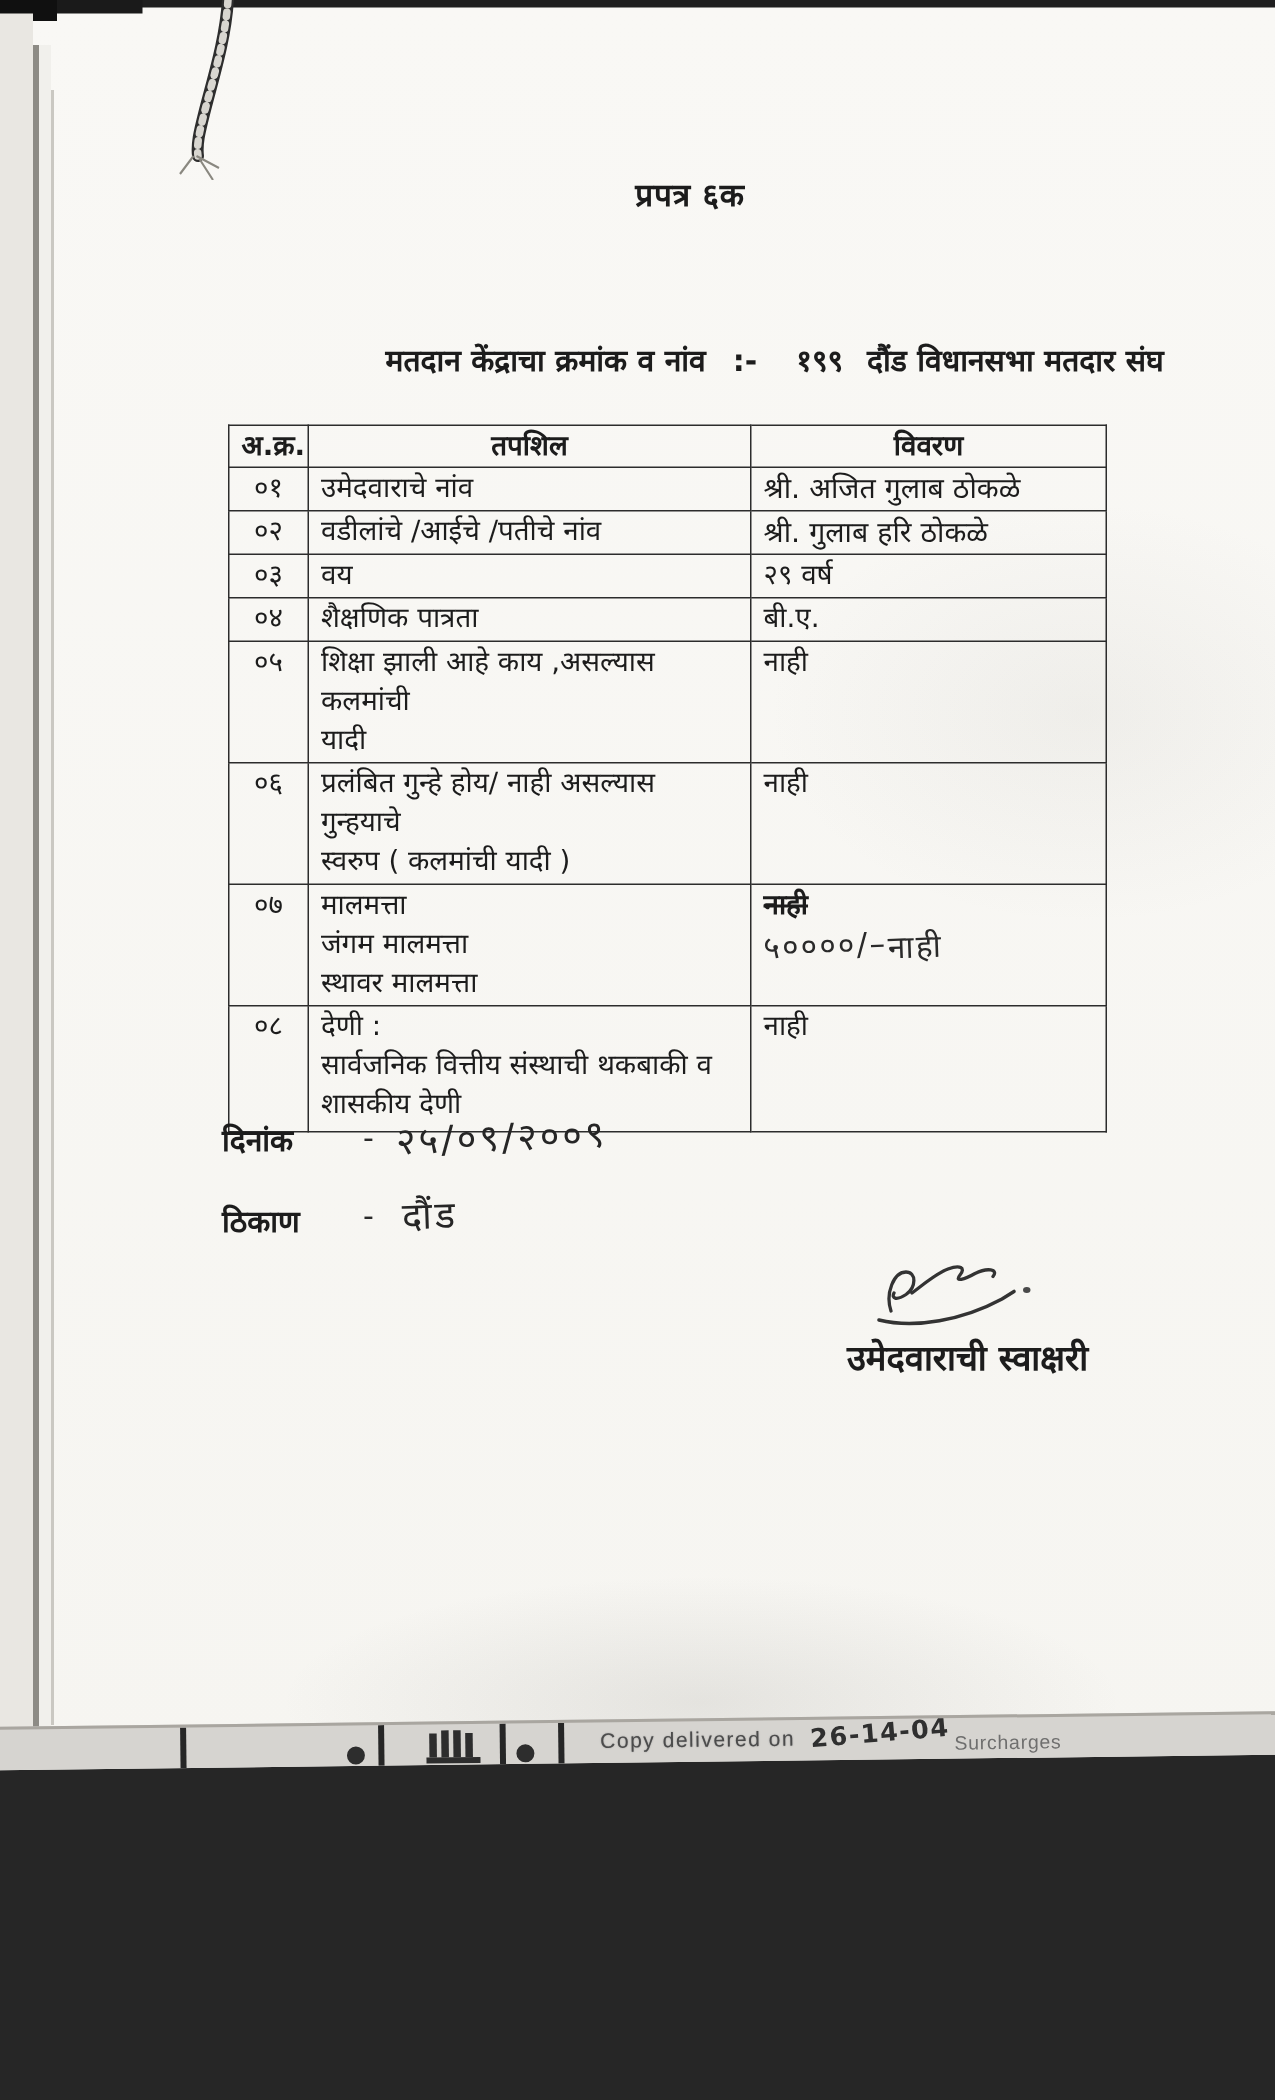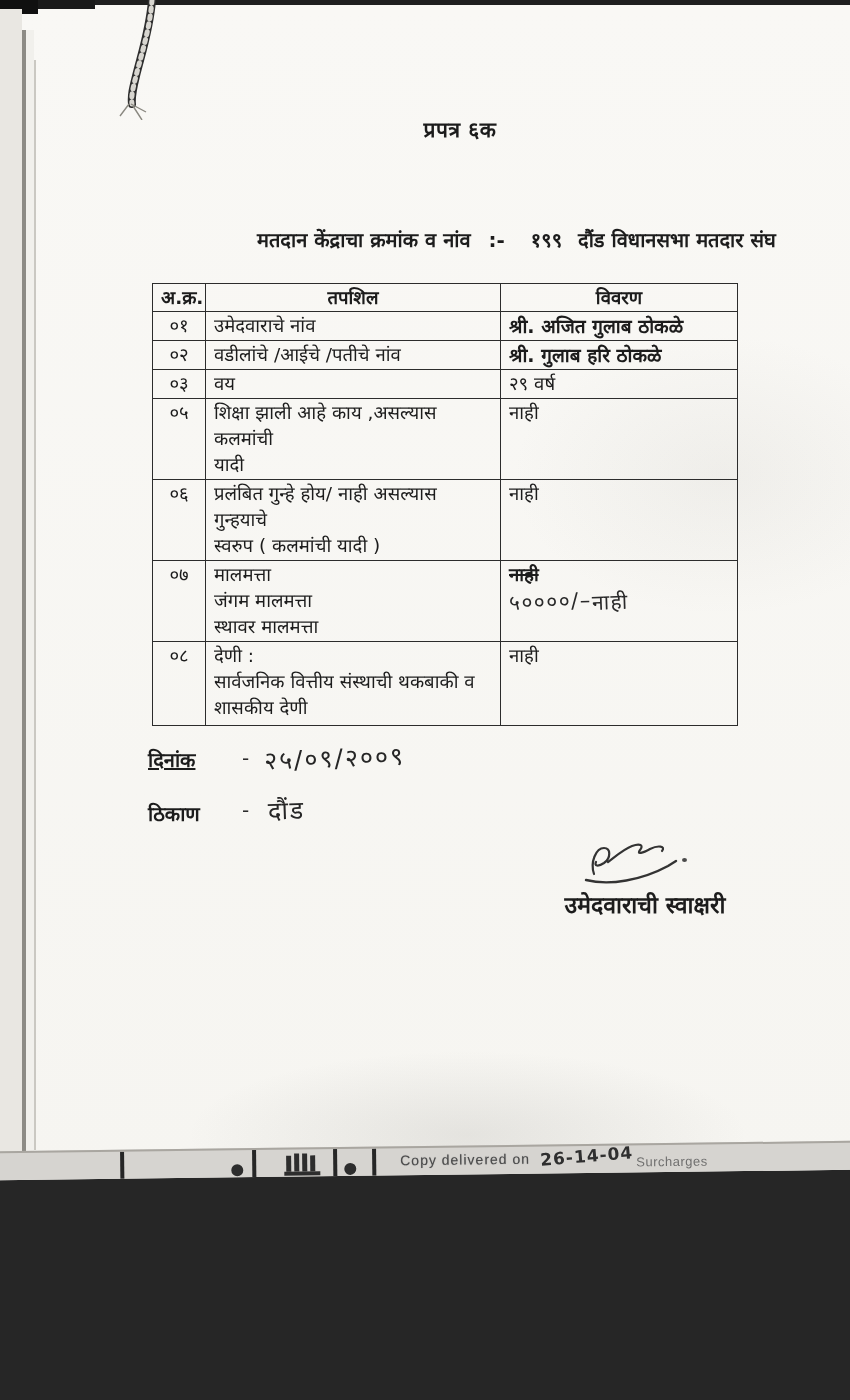--- a/index.html
+++ b/index.html
@@ -36,21 +36,21 @@
                   font-weight:bold; white-space:nowrap;margin-left:35px; }
   .station-line .sep { margin:0 26px 0 18px; }
   .station-line .num { margin-right:16px; }
 
   table.details { position:absolute; left:152px; top:283px; width:585px;
                   border-collapse:collapse; table-layout:fixed;padding-left:32px; }
   table.details th, table.details td { border:1.6px solid #2c2c2c; font-size:18.5px;
                   color:#1c1c1c; padding:1px 8px; vertical-align:top; line-height:26px; }
   table.details th { font-weight:bold; text-align:center; line-height:25px; }
   td.c-no { text-align:center; }
-  td.c-value .v-bold { font-weight:bold; font-size:19px; }
+  td.c-value .v-bold { font-weight:normal; font-size:19px; }
   td.c-value .v-printed-struck { text-decoration:line-through;
                   text-decoration-thickness:2px; font-weight:600; }
   .v-handwritten { font-size:21px; transform:rotate(-2deg); transform-origin:left center;
                   letter-spacing:1.5px; color:#2a2a2a; font-weight:500; }
   td .v-handwritten { display:inline-block; margin:2px 0 4px 0; }
 
   
   .foot-label { position:absolute; font-size:20px; font-weight:600; color:#1c1c1c; }
   .foot-dash { position:absolute; font-size:20px; color:#2a2a2a; }
   .hand-val { position:absolute; font-size:25px; color:#262626; letter-spacing:2px;
@@ -140,20 +140,29 @@
         </tr>
         <tr style="height: 28px;">
           <td class="c-no">०३</td>
           <td class="c-detail">
             <div>वय</div>
           </td>
           <td class="c-value">
             <div class="v-printed">२९ वर्ष</div>
           </td>
         </tr>
+        <tr style="height: 28px;">
+          <td class="c-no">०४</td>
+          <td class="c-detail">
+            <div>शैक्षणिक पात्रता</div>
+          </td>
+          <td class="c-value">
+            <div class="v-printed">बी.ए.</div>
+          </td>
+        </tr>
         <tr style="height: 57px; margin-top: 33px;">
           <td class="c-no">०५</td>
           <td class="c-detail">
             <div>शिक्षा झाली आहे काय ,असल्यास कलमांची</div>
             <div>यादी</div>
           </td>
           <td class="c-value">
             <div class="v-printed">नाही</div>
           </td>
         </tr>
@@ -183,21 +192,21 @@
             <div>सार्वजनिक वित्तीय संस्थाची थकबाकी व</div>
             <div>शासकीय देणी</div>
           </td>
           <td class="c-value">
             <div class="v-printed">नाही</div>
           </td>
         </tr>
       </tbody>
   </table>
 
-  <div class="foot-label" style="left:148px; top:746px;text-decoration:underline;">दिनांक</div>
+  <div class="foot-label" style="left:148px; top:746px;">दिनांक</div>
   <div class="foot-dash" style="left:242px; top:746px;">-</div>
   <div class="hand-val" style="left:264px; top:740px;">२५/०९/२००९</div>
 
   <div class="foot-label" style="left:148px; top:800px;">ठिकाण</div>
   <div class="foot-dash" style="left:242px; top:798px;">-</div>
   <div class="hand-val" style="left:268px; top:792px;">दौंड</div>
 
   <svg class="signature" width="110" height="52" viewBox="0 0 110 52">
     <path d="M14 38 C10 26 16 12 24 12 C31 12 31 22 24 27 C18 31 14 30 16 26
              M28 26 C36 20 44 13 52 10 C60 7 64 9 60 14 C56 19 63 17 70 13

